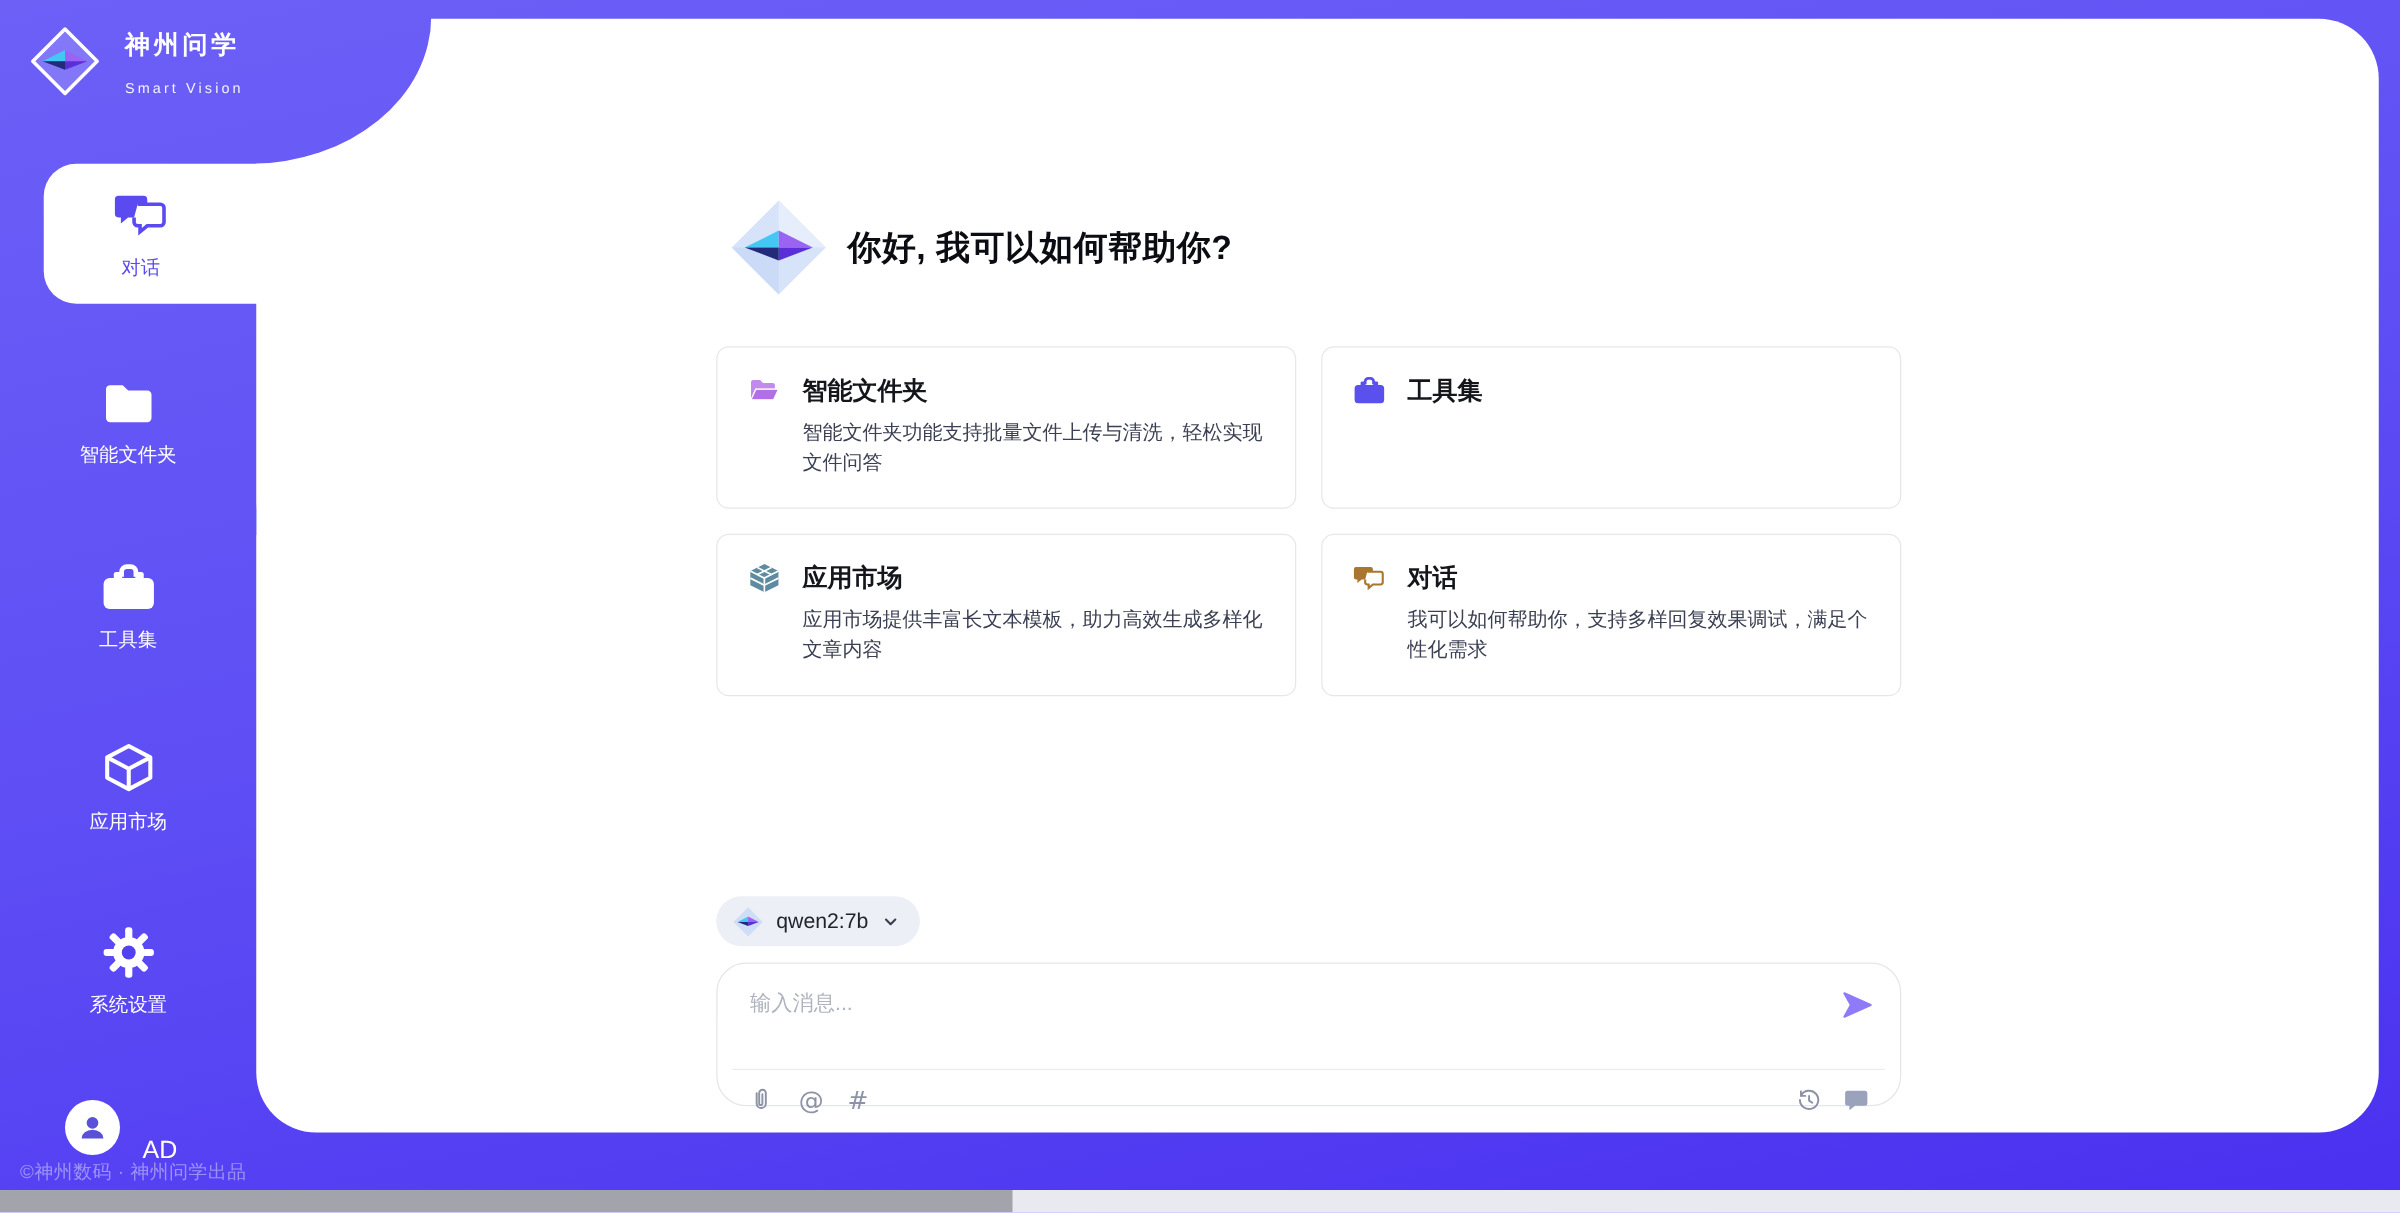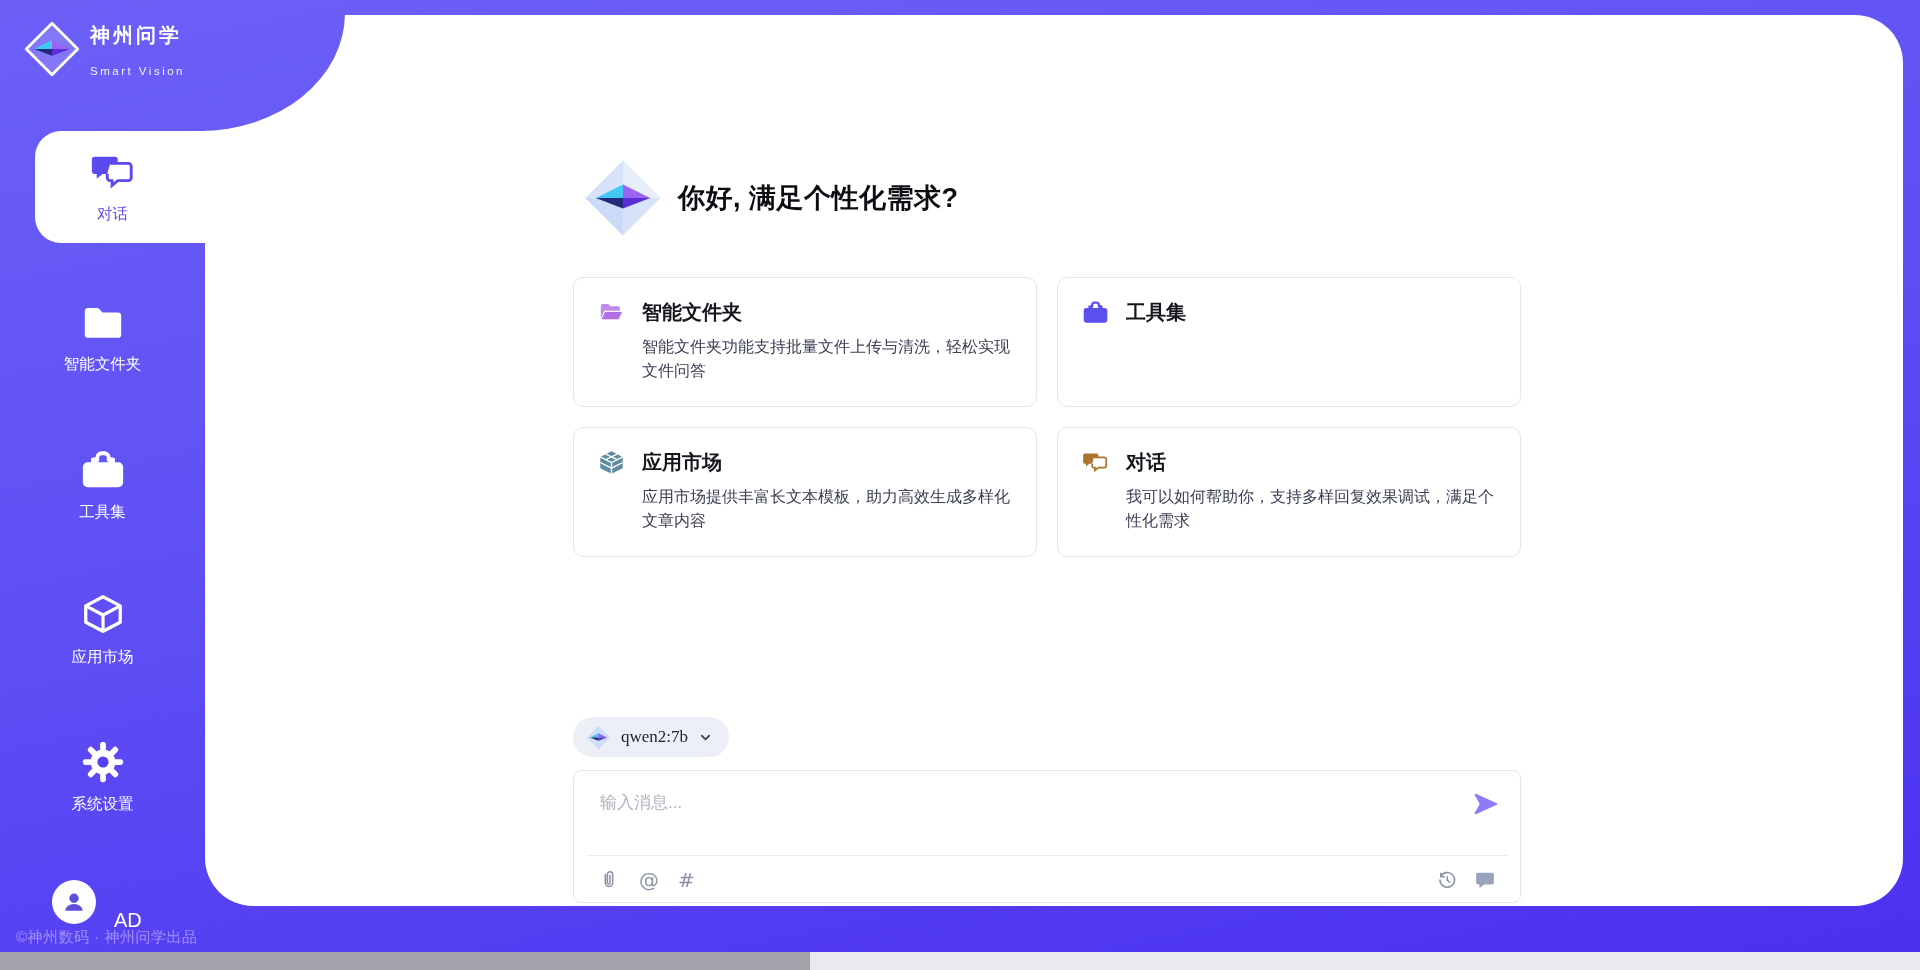--- a/index.html
+++ b/index.html
@@ -16,21 +16,21 @@
                 background:#ffffff; border-radius:48px; z-index:1; }
 
   
   .logo-bulge { position:absolute; left:0; top:0; width:345px; height:131px;
                 border-bottom-right-radius:145px 118px; z-index:2; }
   .below-pill { position:absolute; left:0; top:243px; width:205px; height:185px;
                 border-top-right-radius:110px 165px; z-index:2; }
 
   
   .sidebar { position:absolute; left:0; top:0; width:205px; height:970px; z-index:3; color:#fff; }
-  .logo-block { position:absolute; left:24px; top:21px; display:flex; align-items:center; gap:10px; }
+  .logo-block { position:absolute; left:24px; top:21px; display:flex; align-items:center; gap:20px; }
   .logo-block svg { width:56px; height:56px; }
   .brand-zh { font-size:20px; font-weight:700; letter-spacing:3px; color:#fff; }
   .brand-en { font-size:11.5px; letter-spacing:2.5px; color:rgba(255,255,255,.92); margin-top:16px; }
 
   .nav-pill { position:absolute; left:35px; top:131px; width:181px; height:112px;
               background:#fff; border-top-left-radius:26px; border-bottom-left-radius:26px;
               display:flex; flex-direction:column; align-items:center; justify-content:center;
               gap:9px; padding-right:26px; color:#5B4AF0; cursor:pointer; }
   .nav-pill .nav-ic { width:46px; height:46px; }
   .nav-pill .nav-label { font-size:15.5px; color:#5B4AF0; }
@@ -66,25 +66,25 @@
           padding:21px 24px; cursor:pointer; }
   .card-head { display:flex; align-items:center; gap:17px; }
   .card-head svg { width:27px; height:27px; flex:0 0 27px; }
   .card-title { font-size:20px; font-weight:700; color:#14161c; }
   .card-desc { margin:9px 0 0 44px; font-size:16px; line-height:1.5; color:#3b4053; }
 
   .model-pill { position:absolute; left:368px; top:702px; height:40px; display:inline-flex;
                 align-items:center; gap:10px; padding:0 16px 0 13px; background:#edeff7;
                 border-radius:20px; cursor:pointer; }
   .model-pill svg.mini { width:25px; height:25px; }
-  .model-name { font-size:17px; color:#20242e;font-family:Liberation Serif, serif; }
+  .model-name { font-size:17px; color:#20242e; }
   .model-pill .chev { width:15px; height:15px; }
 
-  .composer { position:absolute; left:368px; top:755px; width:948px; height:133px;
-              background:#fff; border:1px solid #e4e6ea; border-radius:8px; }
+  .composer { position:absolute; left:368px; top:755px; width:948px; height:115px;
+              background:#fff; border:1px solid #e4e6ea; border-radius:24px; }
   .composer textarea { position:absolute; left:14px; top:12px; width:840px; height:62px;
               border:none; outline:none; resize:none; font-family:inherit;
               font-size:17px; color:#20242e; padding:8px 12px; background:transparent; }
   .composer textarea::placeholder { color:#aeb3c0; }
   .send-btn { position:absolute; right:20px; top:19px; width:28px; height:28px;
               border:none; background:transparent; cursor:pointer; padding:0; }
   .send-btn svg { width:28px; height:28px; }
   .composer-divider { position:absolute; left:12px; right:12px; top:84px; border-top:1px solid #eaecf0; }
   .composer-tools { position:absolute; left:24px; right:24px; top:95px; height:28px;
                     display:flex; align-items:center; justify-content:space-between; }
@@ -105,21 +105,21 @@
     <div class="greeting">
       <svg viewBox="0 0 100 100">
         <polygon points="50,3 97,50 50,97 3,50" fill="#d7e3f8"></polygon>
         <polygon points="50,3 97,50 50,50" fill="#e6edfb"></polygon>
         <polygon points="3,50 50,50 50,97" fill="#cbdaf6"></polygon>
         <polygon points="16,50 50,33 50,50" fill="#45c7f3"></polygon>
         <polygon points="50,33 84,50 50,50" fill="#9a63f2"></polygon>
         <polygon points="84,50 50,63 50,50" fill="#5a2fd8"></polygon>
         <polygon points="16,50 50,50 50,63" fill="#232a7a"></polygon>
       </svg>
-      <div class="greeting-text">你好, 满足个性化需求?</div>
+      <div class="greeting-text">你好, 我可以如何帮助你?</div>
     </div>
 
     <div class="cards">
 
       <div class="card">
         <div class="card-head">
           <svg viewBox="0 0 48 48">
             <path d="M5 36 V12 a3 3 0 0 1 3 -3 h10 l4 4 h14 a3 3 0 0 1 3 3 v5 H11 z" fill="#c18bec"></path>
             <path d="M12 22 h32 l-7 15 H5 z" fill="#b170e6" stroke="#fff" stroke-width="1.6"></path>
           </svg>

